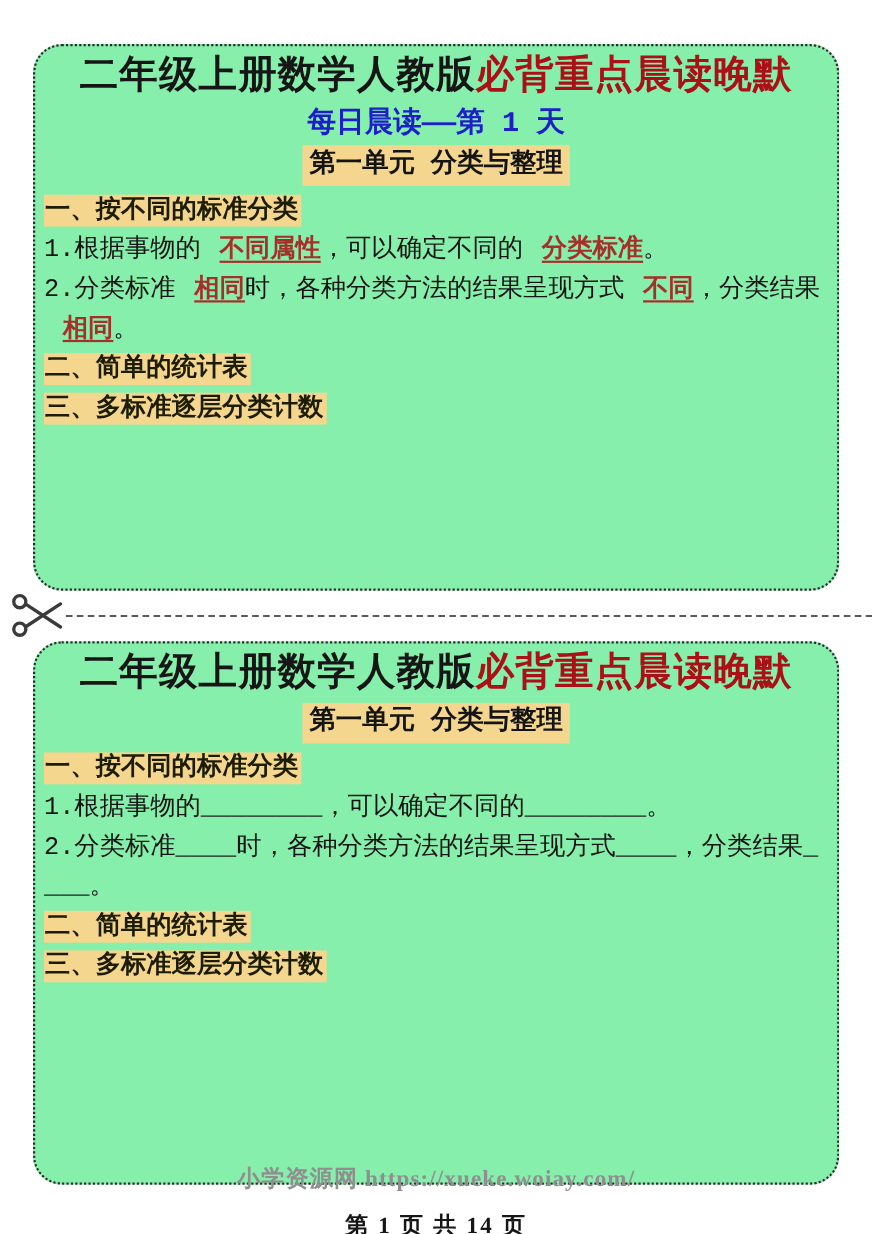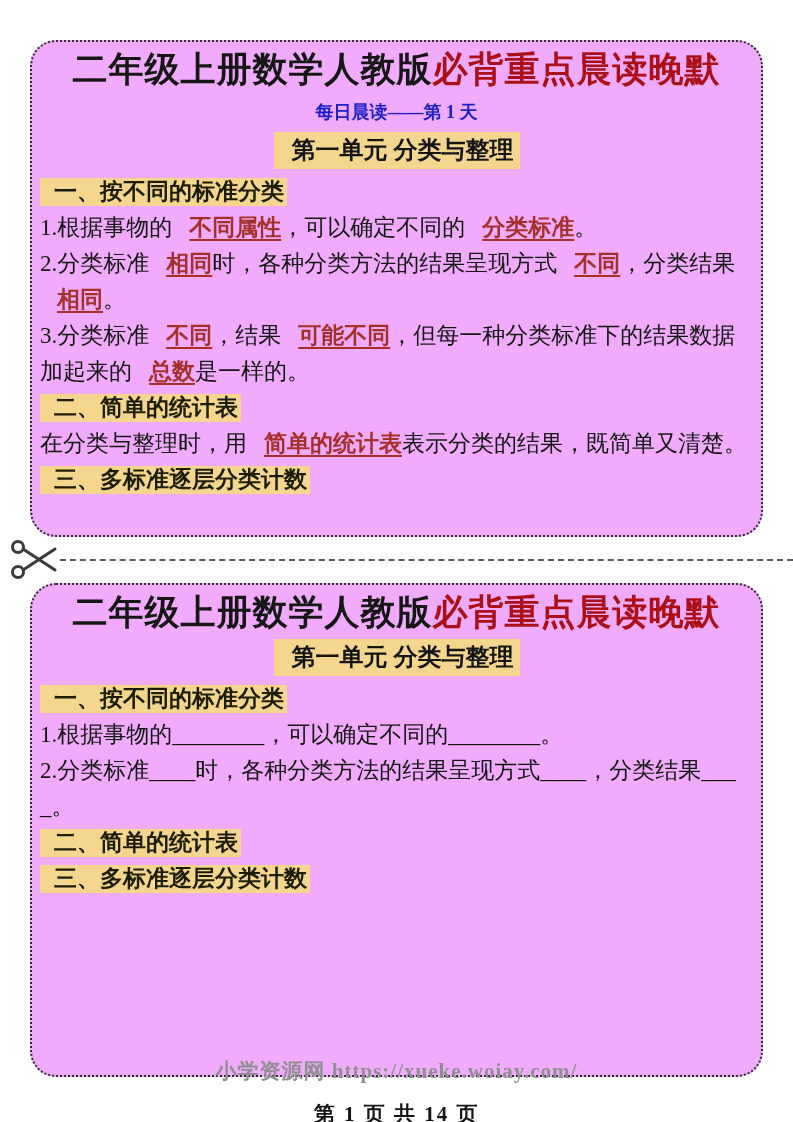--- a/index.html
+++ b/index.html
@@ -6,41 +6,42 @@
   body{
     width:793px;height:1122px;position:relative;background:#ffffff;
     font-family:"Liberation Serif","DejaVu Serif",serif;color:#141414;
     overflow:hidden;
   }
   .sheet-box{
     box-sizing:border-box;
     width:733px;margin:0 30px;
     border:2px dotted #2c2c2c;border-radius:26px;
     padding:4px 8px 8px 8px;
-    background:#f0abfc;
+    background:#86efac;
+    font-family:Liberation Mono, monospace;
   }
   .box-1{margin-top:40px;height:497px;}
   .box-2{height:494px;}
   .doc-title{
     text-align:center;font-size:35px;font-weight:900;
     line-height:48px;letter-spacing:1px;white-space:nowrap;
   }
   .doc-title .t-black{color:#161616;}
   .doc-title .t-red{color:#ab1016;}
   .subtitle{
-    text-align:center;font-size:18px;font-weight:900;color:#1d20c8;
+    text-align:center;font-size:26px;font-weight:900;color:#1d20c8;
     line-height:36px;white-space:nowrap;
   }
   .unit-row{text-align:center;line-height:34px;margin:2px 0 4px 0;}
   .unit-chip{
     display:inline-block;background:#f5d68e;color:#141414;
-    font-size:24px;font-weight:900;padding:1px 6px 2px 18px;
+    font-size:24px;font-weight:900;padding:1px 6px 2px 6px;
   }
   .heading{line-height:36px;font-size:23px;font-weight:900;}
-  .heading .hl{background:#f5d68e;padding:1px 3px 2px 14px;color:#1c1c00;}
+  .heading .hl{background:#f5d68e;padding:1px 3px 2px 1px;color:#1c1c00;}
   .para{
     line-height:36px;font-size:23px;color:#141414;
     overflow-wrap:anywhere;word-break:break-all;
   }
   .para .ans{
     color:#a5302a;font-weight:700;
     text-decoration:underline;text-decoration-thickness:2px;text-underline-offset:4px;padding-left:17px;
   }
   .cut-row{position:relative;height:46px;}
   .cut-line{
@@ -68,23 +69,21 @@
     <span class="t-black">二年级上册数学人教版</span><span class="t-red">必背重点晨读晚默</span>
   </div>
   <div class="subtitle">每日晨读——第 1 天</div>
   <div class="unit-row">
     <span class="unit-chip">第一单元 分类与整理</span>
   </div>
   <div>
       <div class="heading"><span class="hl">一、按不同的标准分类</span></div>
       <div class="para"><span>1.根据事物的</span><span class="ans">不同属性</span><span>，可以确定不同的</span><span class="ans">分类标准</span><span>。</span></div>
       <div class="para"><span>2.分类标准</span><span class="ans">相同</span><span>时，各种分类方法的结果呈现方式</span><span class="ans">不同</span><span>，分类结果</span><span class="ans">相同</span><span>。</span></div>
-      <div class="para"><span>3.分类标准</span><span class="ans">不同</span><span>，结果</span><span class="ans">可能不同</span><span>，但每一种分类标准下的结果数据加起来的</span><span class="ans">总数</span><span>是一样的。</span></div>
       <div class="heading"><span class="hl">二、简单的统计表</span></div>
-      <div class="para"><span>在分类与整理时，用</span><span class="ans">简单的统计表</span><span>表示分类的结果，既简单又清楚。</span></div>
       <div class="heading"><span class="hl">三、多标准逐层分类计数</span></div>
     </div>
 </div>
 
 <div class="cut-row">
   <div class="cut-line"></div>
   <svg class="scissors" viewBox="0 0 48 42">
     <line x1="13" y1="10" x2="45" y2="31" stroke="#3a3a3a" stroke-width="3" stroke-linecap="round"></line>
     <line x1="13" y1="31" x2="45" y2="10" stroke="#3a3a3a" stroke-width="3" stroke-linecap="round"></line>
     <circle cx="8" cy="8" r="5.5" fill="#ffffff" stroke="#3a3a3a" stroke-width="3"></circle>

